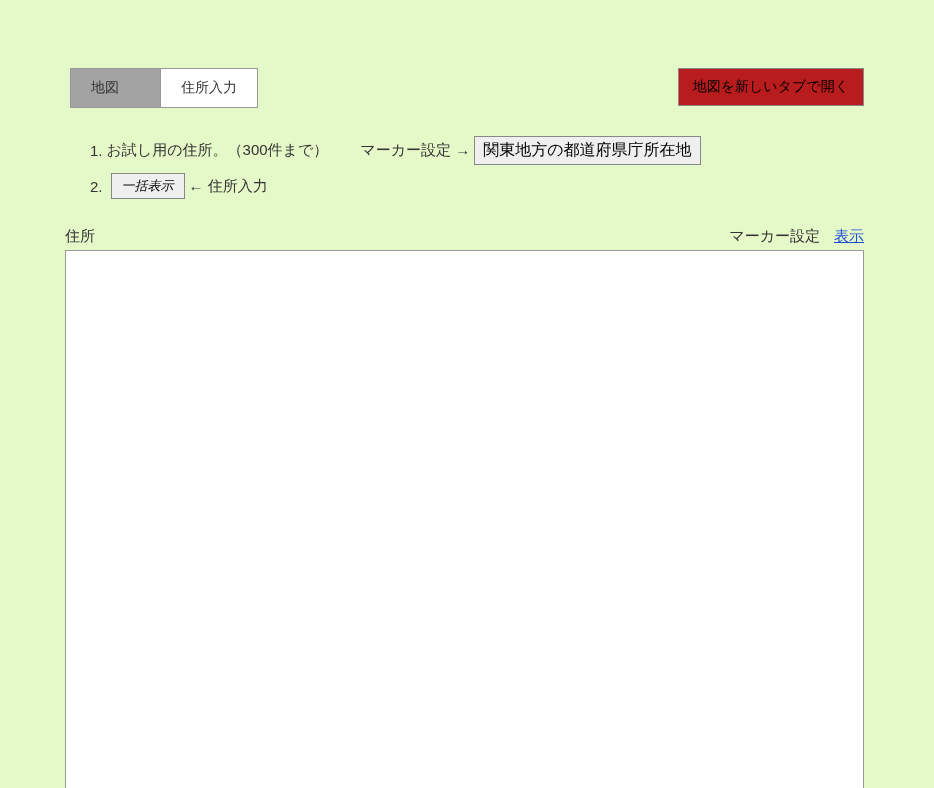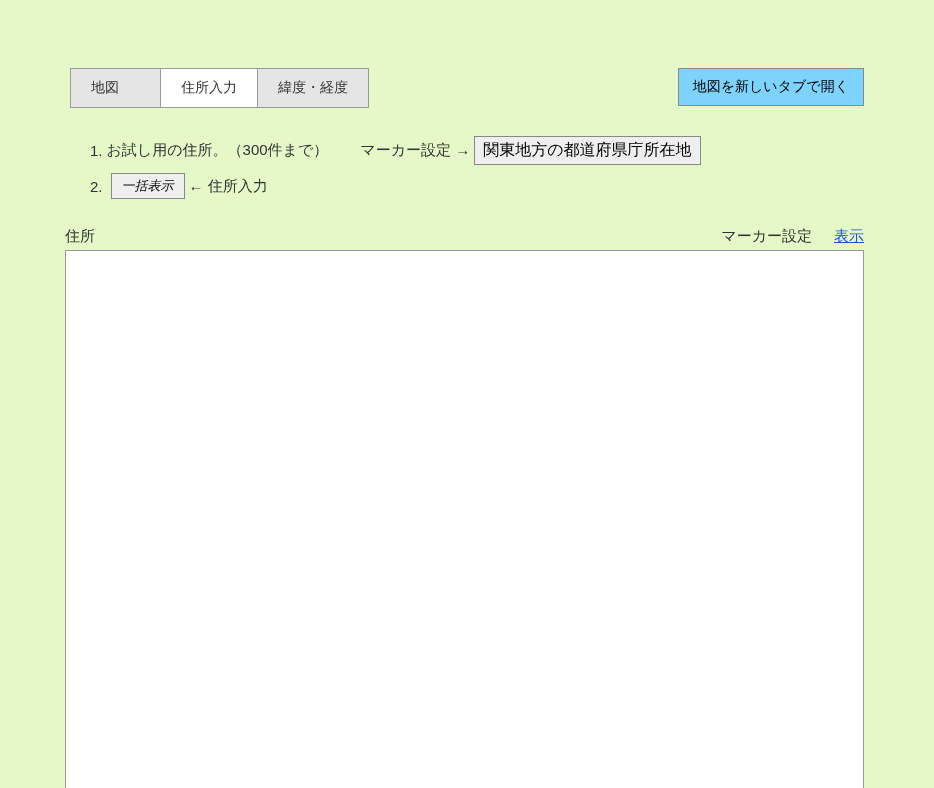--- a/index.html
+++ b/index.html
@@ -28,33 +28,33 @@
       justify-content: space-between;
       align-items: flex-start;
       padding: 50px 70px 0 70px;
     }
     .tabs {
       display: flex;
       border: 1px solid #999;
     }
     .tab {
       padding: 10px 20px;
-      background-color: #e5e5e5;
+      background-color: #a3a3a3;
       border-right: 1px solid #999;
       cursor: pointer;
       min-width: 90px;
     }
     .tab:last-child {
       border-right: none;
     }
     .tab.active {
       background-color: #ffffff;
     }
     .open-tab-button {
-      background-color: #7dd3fc;
+      background-color: #b91c1c;
       border: 1px solid #888;
       padding: 9px 14px;
       cursor: pointer;
       font-size: 14px;
     }
     .instructions {
       padding: 28px 70px 10px 90px;
     }
     .instruction-line {
       display: flex;
@@ -96,21 +96,21 @@
       justify-content: space-between;
       align-items: flex-end;
       margin-bottom: 4px;
       font-size: 15px;
     }
     .header-left {
     }
     .header-right {
       display: flex;
       align-items: flex-end;
-      gap: 22px;
+      gap: 14px;
     }
     .show-link {
       color: #1d4ed8;
       text-decoration: underline;
       cursor: pointer;
     }
     .address-textarea {
       width: 100%;
       height: 555px;
       border: 1px solid #999;
@@ -123,21 +123,20 @@
   </style>
 </head>
 <body>
 
 <div class="notice">【重要】2023/03/22 CSVアドレスにも○○日にマッピングできる数を300件に増加致しました。</div>
 
 <div class="top-row">
   <div class="tabs">
     <div class="tab">地図</div>
     <div class="tab active">住所入力</div>
-    <div class="tab">緯度・経度</div>
   </div>
   <button class="open-tab-button">地図を新しいタブで開く</button>
 </div>
 
 <div class="instructions">
   <div class="instruction-line">
     <span class="instruction-num">1.</span>
     <span class="instruction-text">お試し用の住所。（300件まで）</span>
     <span class="sample-label">マーカー設定 →</span>
     <button class="sample-button">関東地方の都道府県庁所在地</button>

